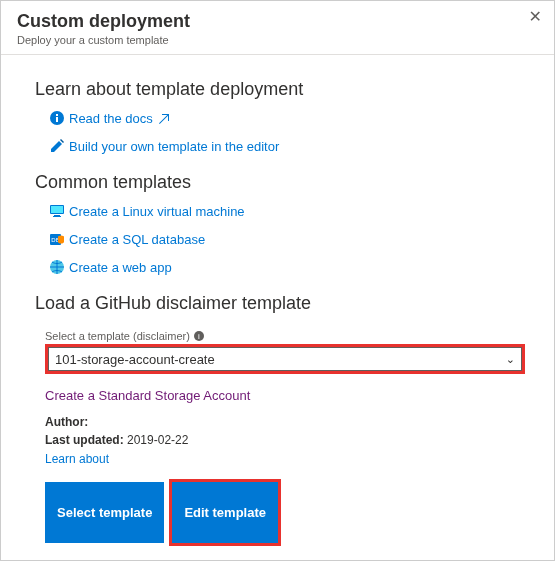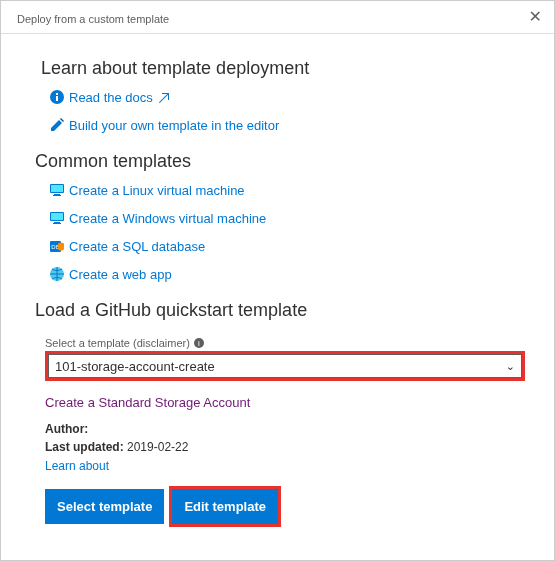--- a/index.html
+++ b/index.html
@@ -45,21 +45,21 @@
   }
   .body {
     padding: 18px 34px 10px 34px;
   }
   .section-title {
     font-size: 18px;
     font-weight: 400;
     color: #323130;
     margin: 18px 0 10px 0;
   }
-  .section-title.first { margin-top: 6px; margin-left: 6px; }
+  .section-title.first { margin-top: 6px; }
   .link-row {
     display: flex;
     align-items: center;
     gap: 4px;
     margin: 0 0 12px 14px;
     font-size: 13px;
   }
   .link-row a {
     color: #0078d4;
     text-decoration: none;
@@ -138,36 +138,37 @@
     gap: 8px;
     margin-left: 10px;
     margin-top: 6px;
   }
   .btn {
     background: #0078d4;
     color: #fff;
     border: none;
     font-size: 13px;
     font-weight: 600;
-    padding: 10px 12px;
+    padding: 23px 12px;
     cursor: pointer;
     font-family: inherit;
   }
   .btn-hl {
     outline: 3px solid #e8322e;
     outline-offset: 0;
   }
 </style>
 </head>
 <body>
 
 <div class="panel">
 
   <div class="header">
-    <div class="sub">Deploy from a custom template</div>
+    <h1>Custom deployment</h1>
+    <div class="sub">Deploy your a custom template</div>
     <div class="close">✕</div>
   </div>
 
   <div class="body">
 
     
     <div class="section-title first">Learn about template deployment</div>
 
     <div class="link-row">
       <span class="icon">
@@ -203,31 +204,20 @@
         <svg viewBox="0 0 16 16" width="16" height="16">
             <rect x="1" y="2" width="14" height="9" rx="1" fill="#0078d4"></rect>
             <rect x="2" y="3" width="12" height="7" fill="#50e6ff"></rect>
             <rect x="5" y="12" width="6" height="1" fill="#0078d4"></rect>
             <rect x="4" y="13" width="8" height="1" fill="#0078d4"></rect>
           </svg>
       </span>
       <a>Create a Linux virtual machine</a>
     </div>
 
-    <div class="link-row">
-      <span class="icon">
-        <svg viewBox="0 0 16 16" width="16" height="16">
-            <rect x="1" y="2" width="14" height="9" rx="1" fill="#0078d4"></rect>
-            <rect x="2" y="3" width="12" height="7" fill="#50e6ff"></rect>
-            <rect x="5" y="12" width="6" height="1" fill="#0078d4"></rect>
-            <rect x="4" y="13" width="8" height="1" fill="#0078d4"></rect>
-          </svg>
-      </span>
-      <a>Create a Windows virtual machine</a>
-    </div>
 
     <div class="link-row">
       <span class="icon">
         <svg viewBox="0 0 16 16" width="16" height="16">
             <rect x="1" y="3" width="11" height="11" rx="1" fill="#0078d4"></rect>
             <text x="6.5" y="11" font-size="6" fill="#fff" text-anchor="middle" font-family="Arial">DB</text>
             <ellipse cx="12" cy="6" rx="3" ry="1.5" fill="#ff8c00"></ellipse>
             <path d="M9 6v5c0 .8 1.3 1.5 3 1.5s3-.7 3-1.5V6" fill="#ff8c00"></path>
           </svg>
       </span>
@@ -238,21 +228,21 @@
       <span class="icon">
         <svg viewBox="0 0 16 16" width="16" height="16">
             <circle cx="8" cy="8" r="7" fill="#50c8e8"></circle>
             <path d="M1 8h14M8 1v14M3 3c3 2 7 2 10 0M3 13c3-2 7-2 10 0" stroke="#0078d4" stroke-width="1" fill="none"></path>
           </svg>
       </span>
       <a>Create a web app</a>
     </div>
 
     
-    <div class="section-title">Load a GitHub quickstart template</div>
+    <div class="section-title">Load a GitHub disclaimer template</div>
 
     <div class="field-label">
       <span>Select a template (disclaimer)</span>
       <span class="info-dot">i</span>
     </div>
 
     <div class="select-wrap">
       <div class="select-wrap-inner">
         <span>101-storage-account-create</span>
         <span class="chev">⌄</span>

